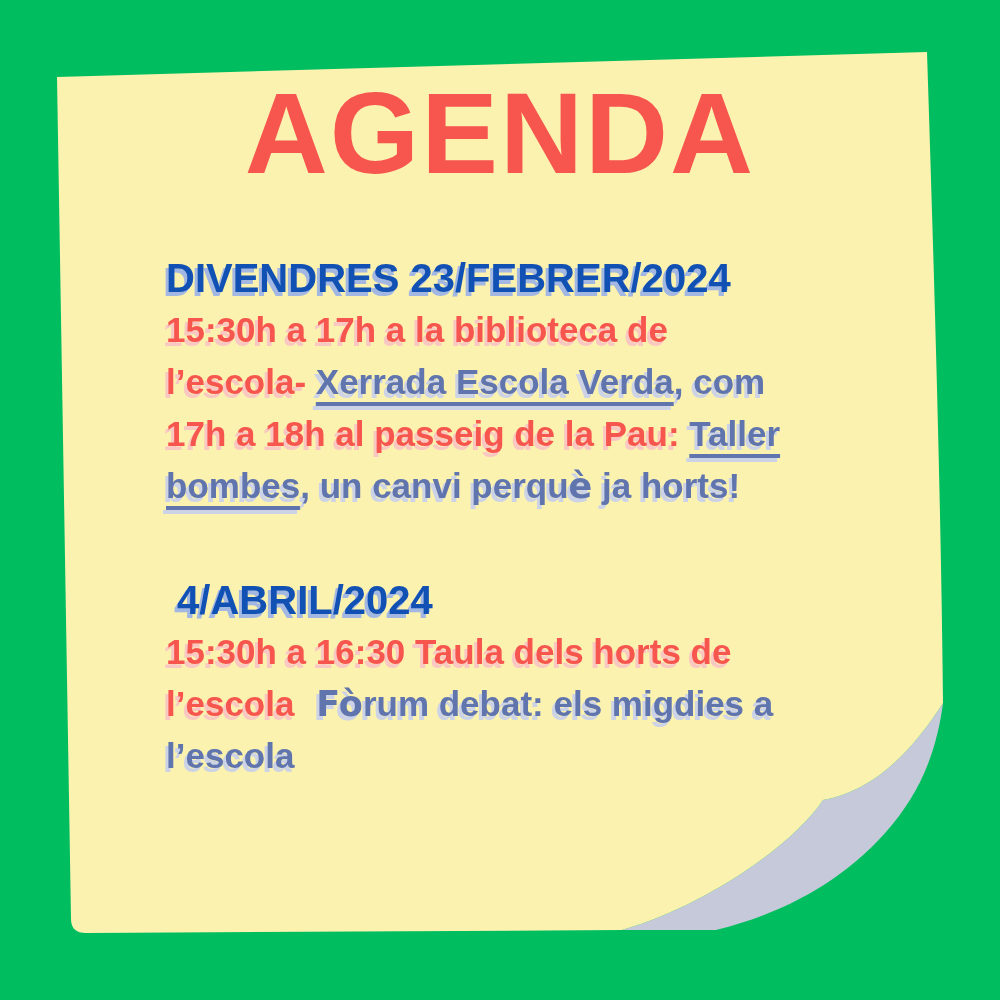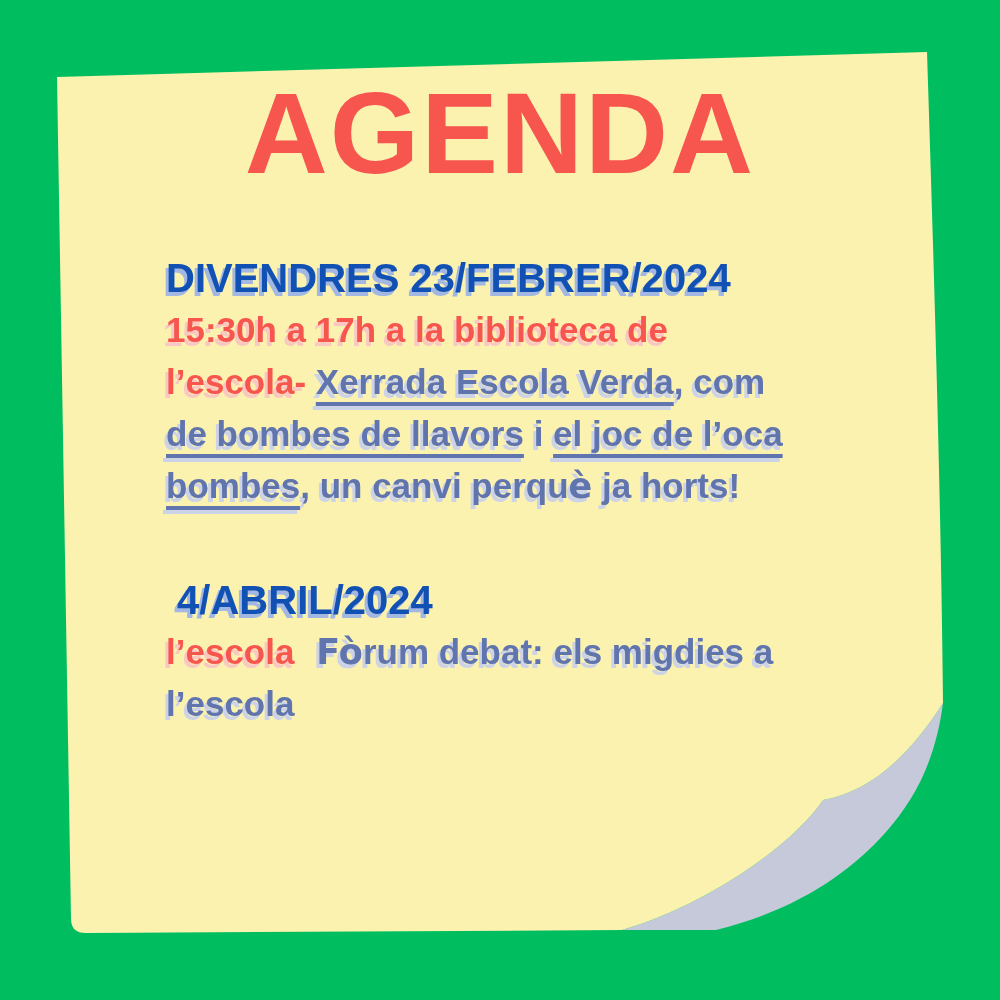--- a/index.html
+++ b/index.html
@@ -100,21 +100,22 @@
              L 57 77
              Z"></path>
   </svg>
 
   <div class="poster-title">AGENDA</div>
 
   <div class="textblock" id="textblock">
       <div class="line"><span class="seg seg-header">DIVENDRES 23/FEBRER/2024</span></div>
       <div class="line"><span class="seg seg-red">15:30h a 17h a la biblioteca de</span></div>
       <div class="line"><span class="seg seg-red">l’escola- </span><span class="seg seg-link">Xerrada Escola Verda</span><span class="seg seg-body">, com</span></div>
-      <div class="line"><span class="seg seg-link">de bombes de llavors</span><span class="seg seg-body"> i </span><span class="seg seg-link">el joc de l’oca</span></div>
+      <div class="line"><span class="seg seg-red">17h a 18h al passeig de la Pau: </span><span class="seg seg-link">Taller</span></div>
       <div class="line"><span class="seg seg-link">bombes</span><span class="seg seg-body">, un canvi perqu</span><span class="seg seg-body-alt">è</span><span class="seg seg-body"> ja horts!</span></div>
       <div class="spacer"></div>
       <div class="line"><span class="seg seg-header"> 4/ABRIL/2024</span></div>
+      <div class="line"><span class="seg seg-red">15:30h a 16:30 Taula dels horts de</span></div>
       <div class="line"><span class="seg seg-red">l’escola </span><span class="seg seg-body-alt"> Fò</span><span class="seg seg-body">rum debat: els migdies a</span></div>
       <div class="line"><span class="seg seg-body">l’escola</span></div>
     </div>
 
 </div>
 
 </body></html>

